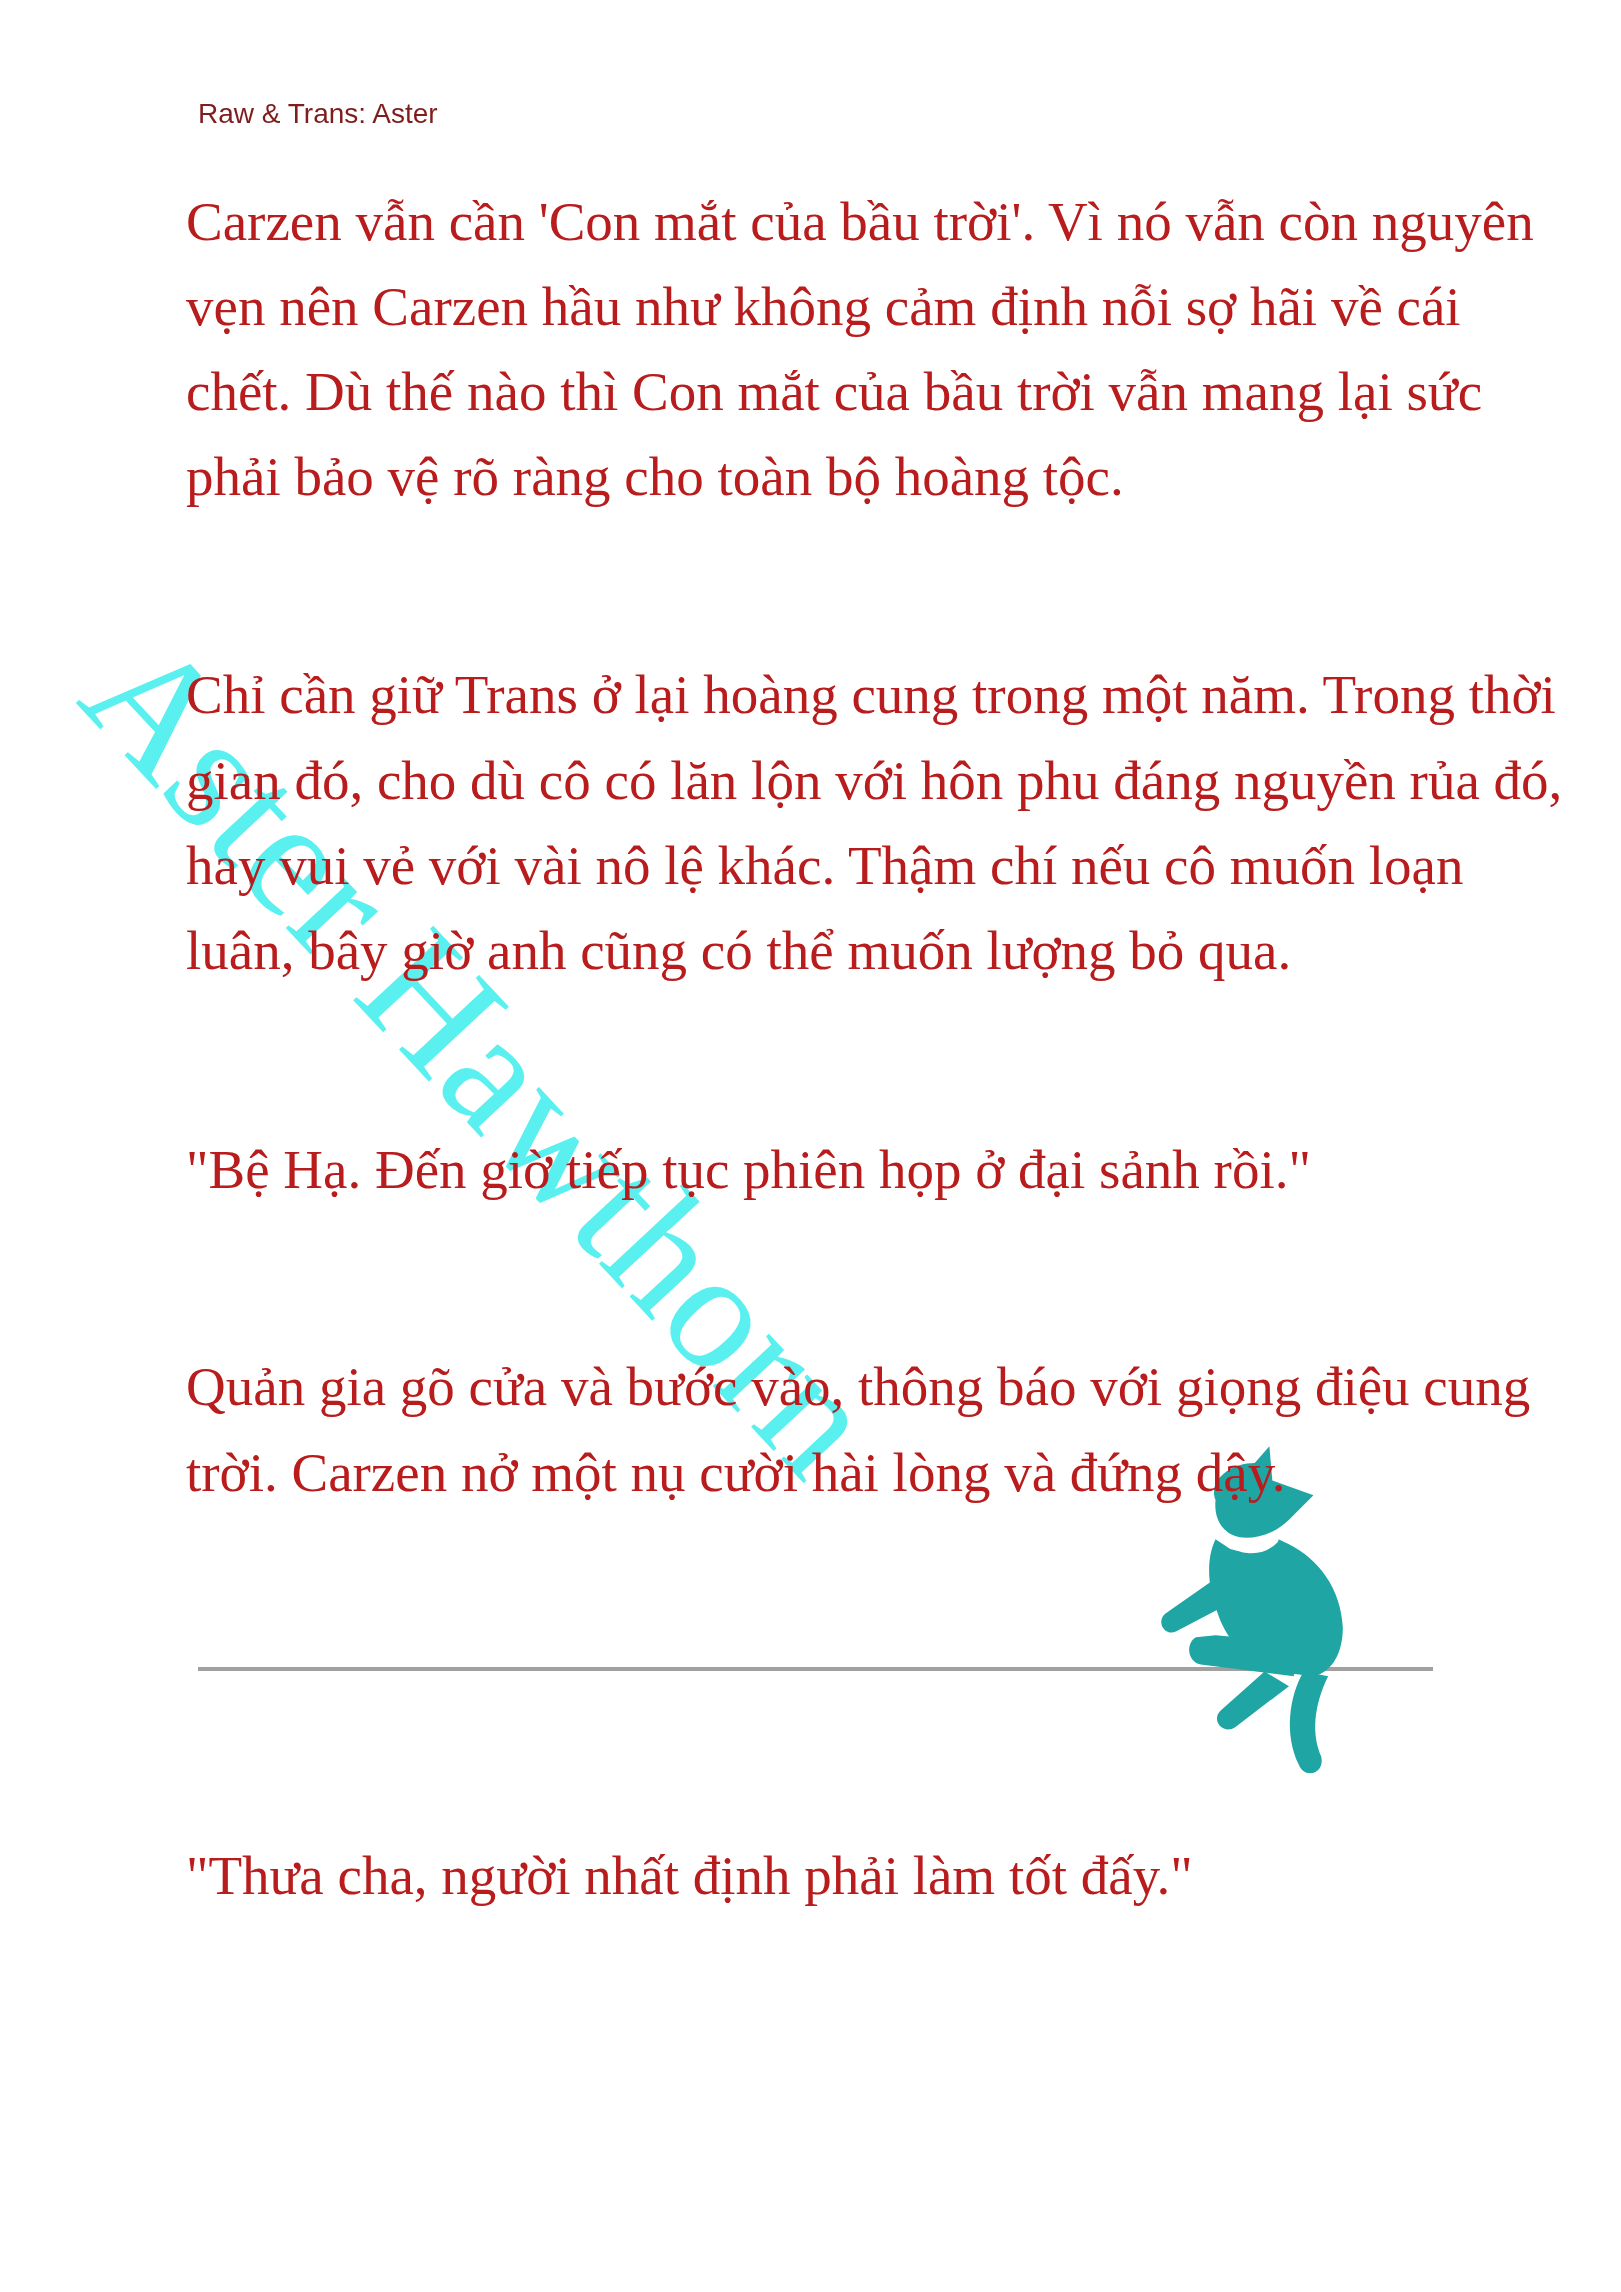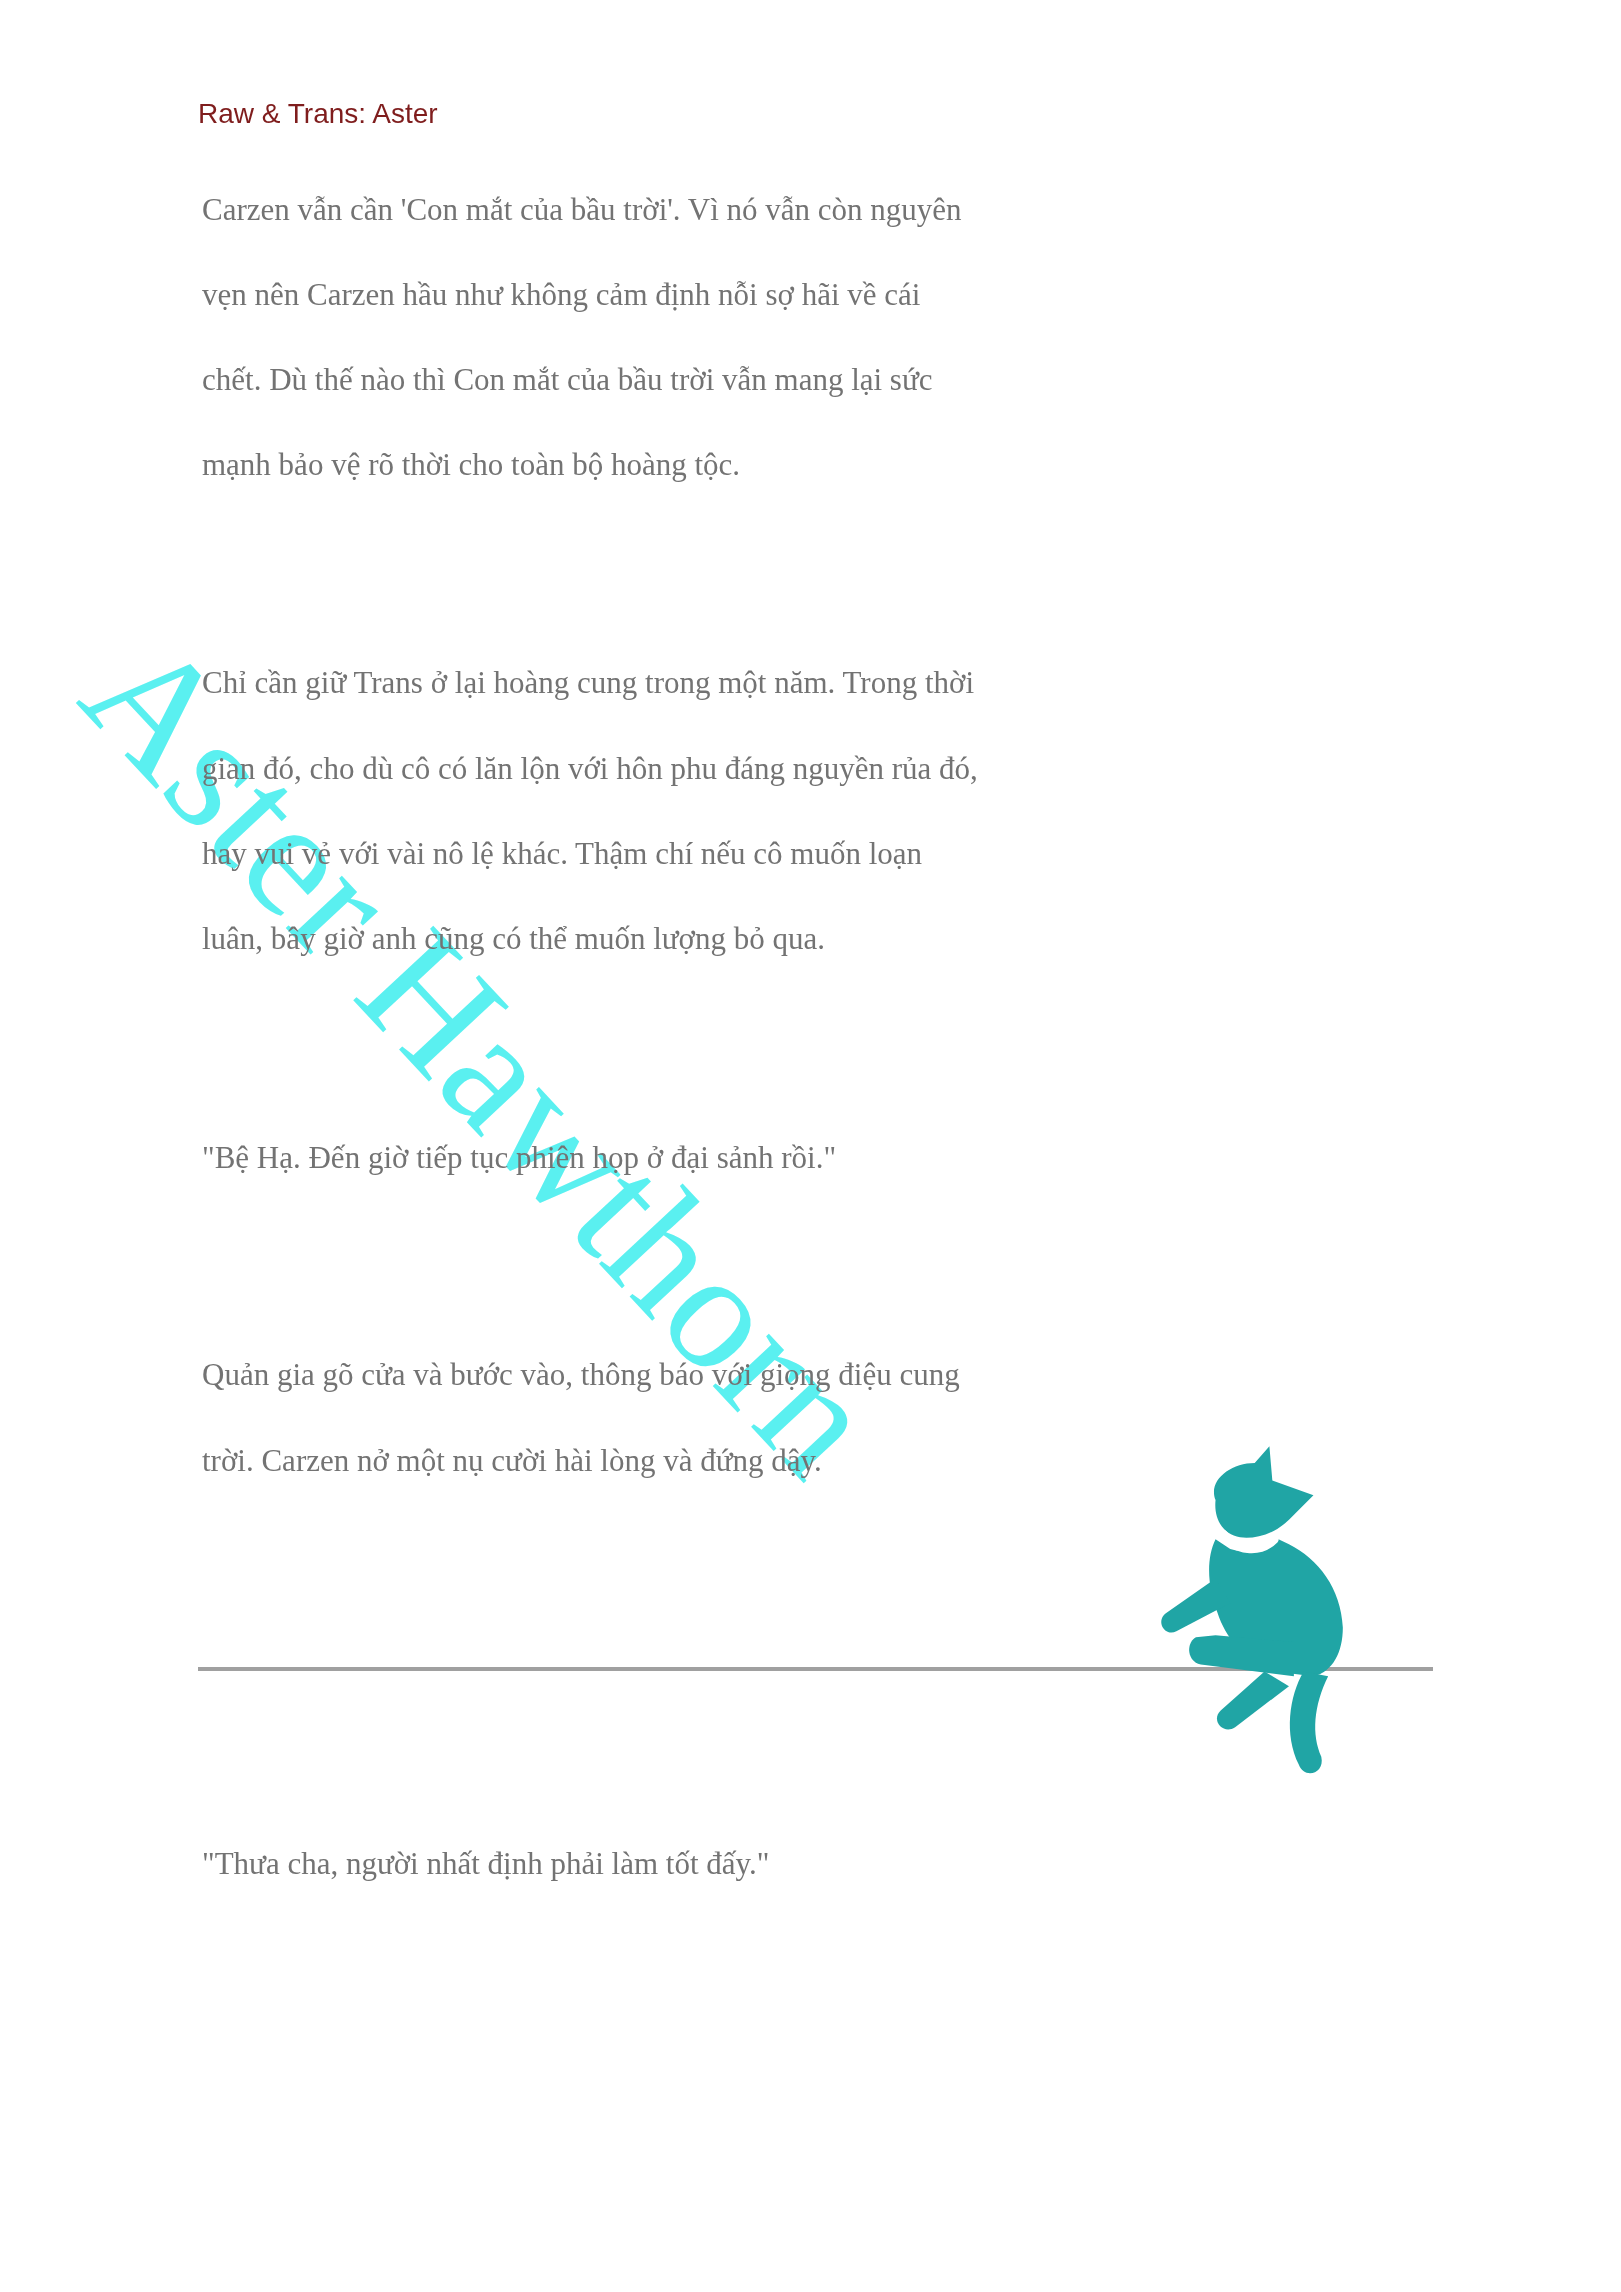--- a/index.html
+++ b/index.html
@@ -17,24 +17,24 @@
       position: absolute;
       left: 198px;
       top: 98px;
       font-family: "Liberation Sans", sans-serif;
       font-size: 28px;
       color: #7f1d1d;
       white-space: nowrap;
     }
     .line {
       position: absolute;
-      left: 202px;
+      left: 186px;
       font-family: "Liberation Serif", serif;
-      font-size: 31px;
-      color: #737373;
+      font-size: 55px;
+      color: #b91c1c;
       white-space: nowrap;
       line-height: 1;
     }
     .rule {
       position: absolute;
       left: 198px;
       top: 1667px;
       width: 1235px;
       height: 3.9px;
       background: #a0a0a0;
@@ -68,21 +68,21 @@
 
 <div class="header">Raw &amp; Trans: Aster</div>
 
 <div class="watermark">Aster Hawthorn</div>
 
 <div class="content">
 
   <div class="line" style="top:194px">Carzen vẫn cần 'Con mắt của bầu trời'. Vì nó vẫn còn nguyên</div>
   <div class="line" style="top:279px">vẹn nên Carzen hầu như không cảm định nỗi sợ hãi về cái</div>
   <div class="line" style="top:364px">chết. Dù thế nào thì Con mắt của bầu trời vẫn mang lại sức</div>
-  <div class="line" style="top:449px">mạnh bảo vệ rõ thời cho toàn bộ hoàng tộc.</div>
+  <div class="line" style="top:449px">phải bảo vệ rõ ràng cho toàn bộ hoàng tộc.</div>
 
   <div class="line" style="top:667px">Chỉ cần giữ Trans ở lại hoàng cung trong một năm. Trong thời</div>
   <div class="line" style="top:753px">gian đó, cho dù cô có lăn lộn với hôn phu đáng nguyền rủa đó,</div>
   <div class="line" style="top:838px">hay vui vẻ với vài nô lệ khác. Thậm chí nếu cô muốn loạn</div>
   <div class="line" style="top:923px">luân, bây giờ anh cũng có thể muốn lượng bỏ qua.</div>
 
   <div class="line" style="top:1142px">"Bệ Hạ. Đến giờ tiếp tục phiên họp ở đại sảnh rồi."</div>
 
   <div class="line" style="top:1359px">Quản gia gõ cửa và bước vào, thông báo với giọng điệu cung</div>
   <div class="line" style="top:1445px">trời. Carzen nở một nụ cười hài lòng và đứng dậy.</div>

